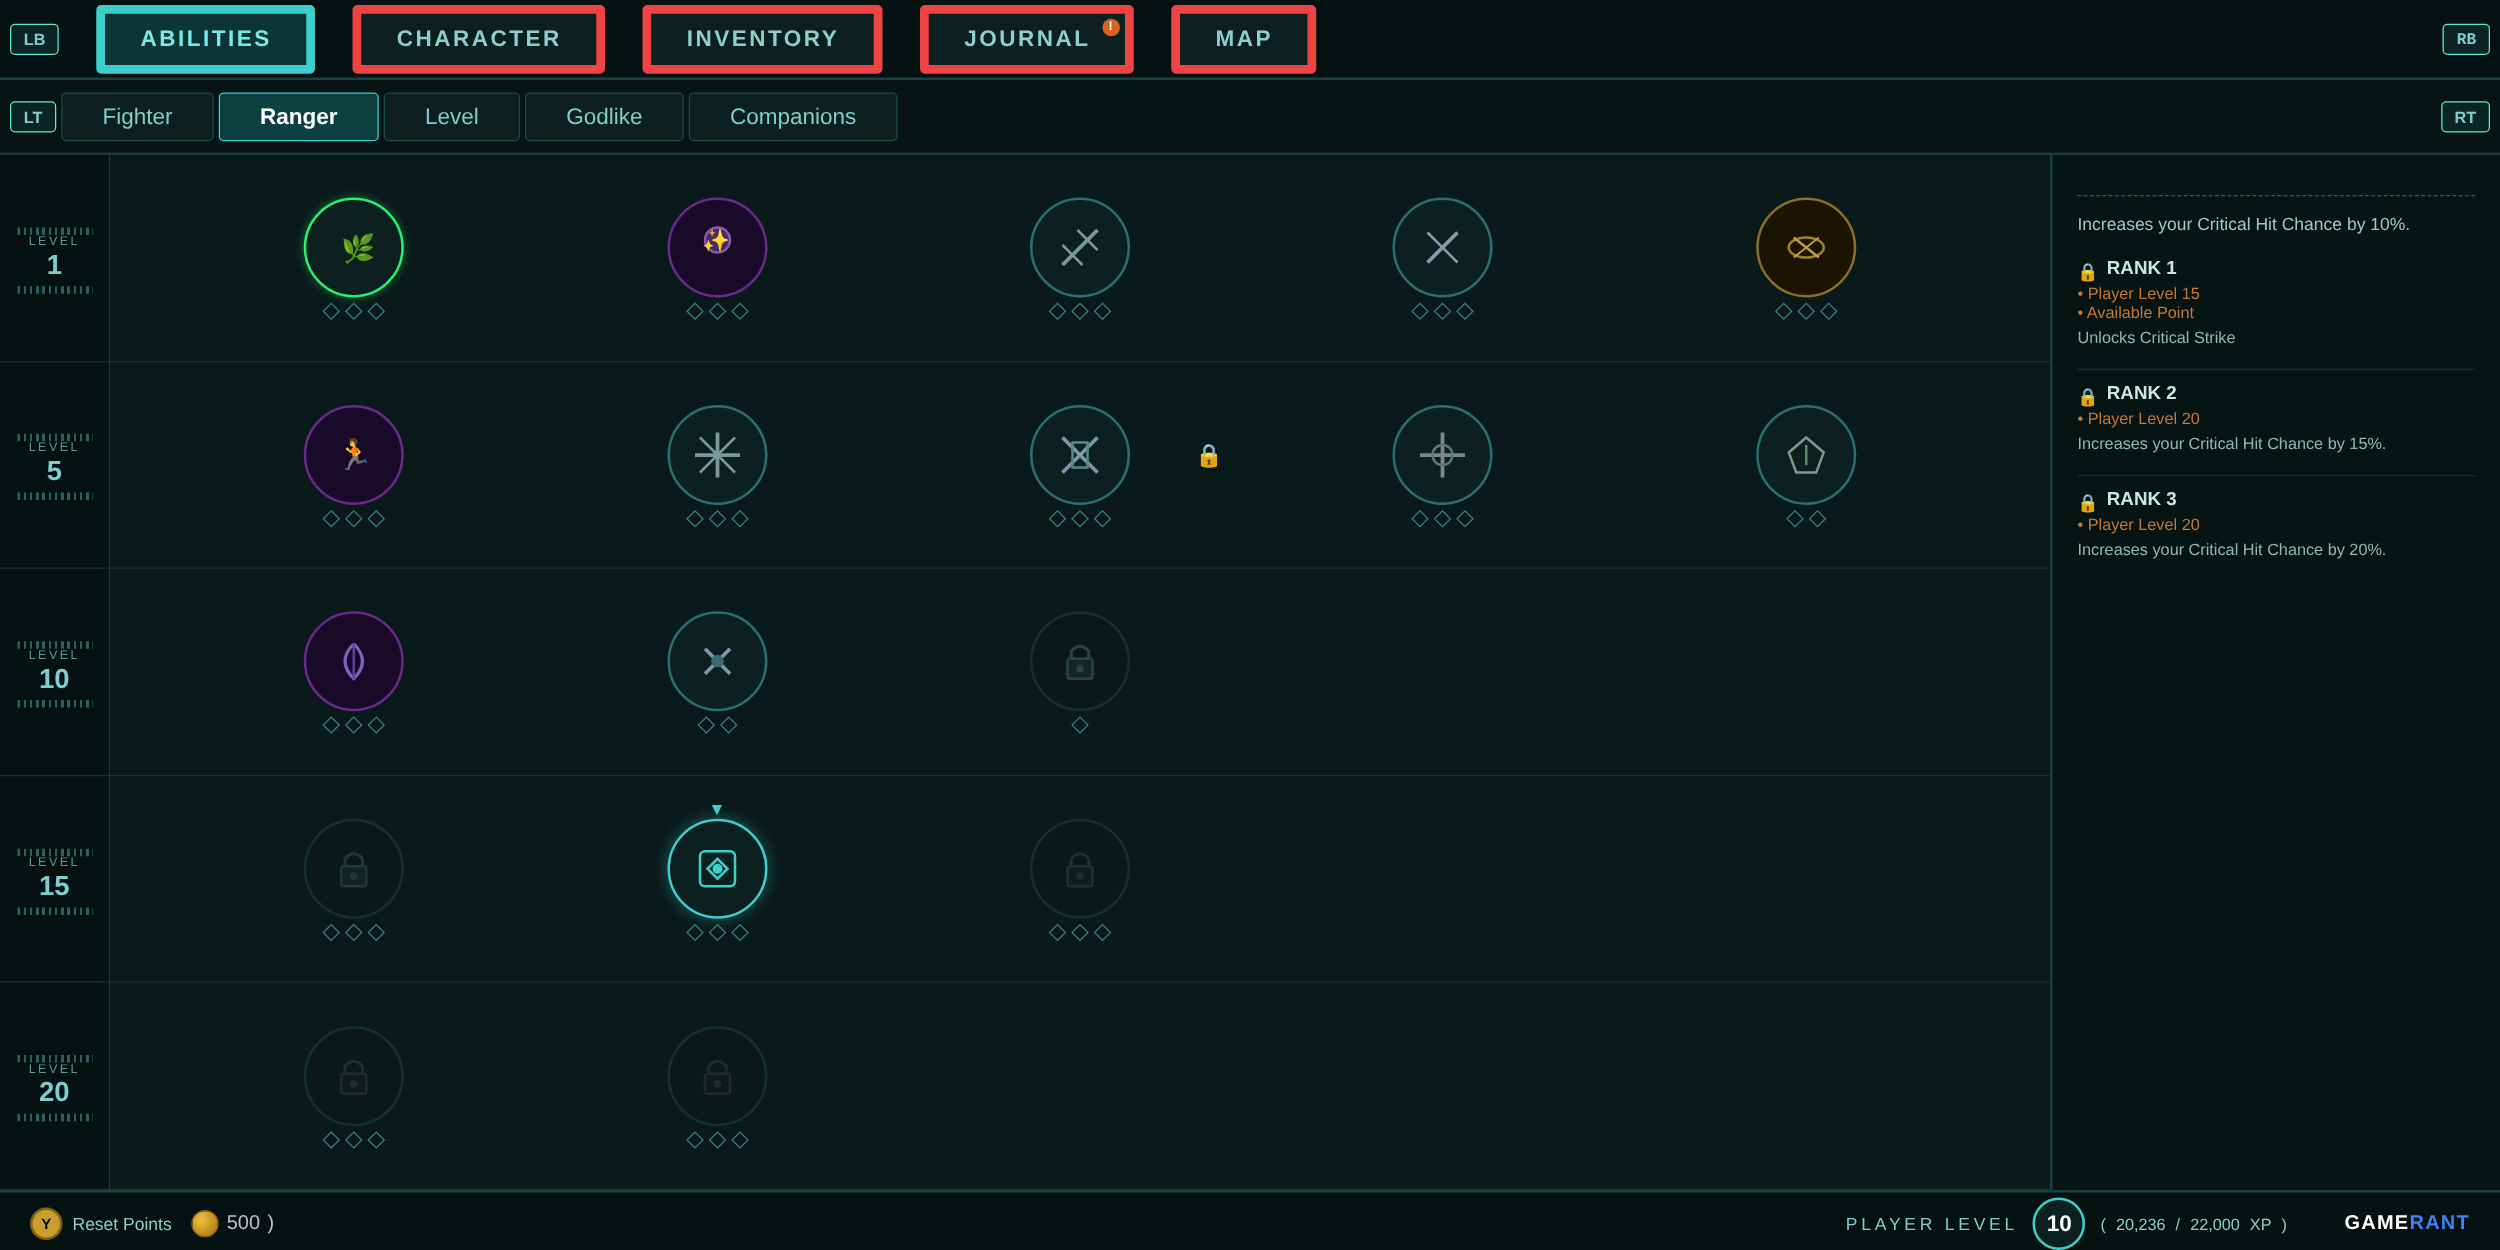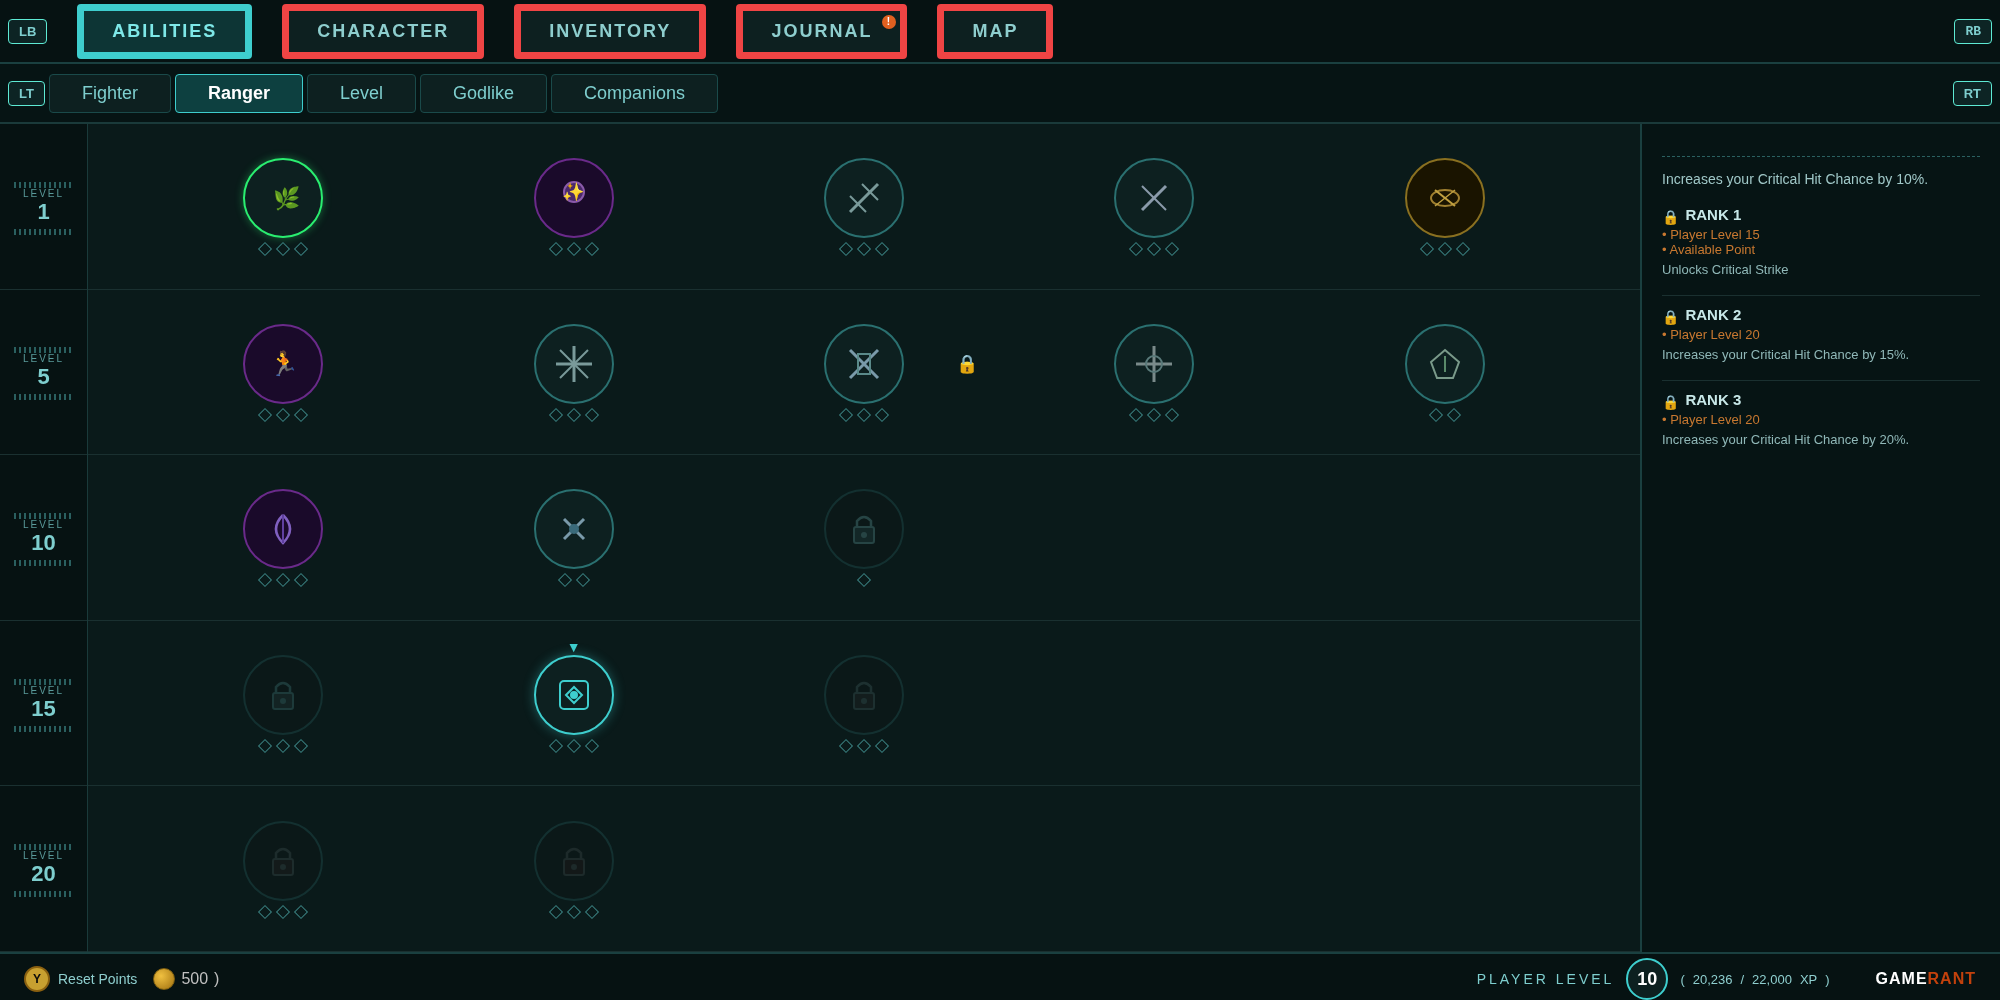--- a/index.html
+++ b/index.html
@@ -786,15 +786,15 @@
       <span>(</span>
       <span>20,236</span>
       <span> / </span>
       <span>22,000</span>
       <span>XP</span>
       <span>)</span>
     </div>
   </div>
 
   <div class="gamerant-logo" style="margin-left:30px;">
-    <span>GAME</span><span style="color:#c2410c;">RANT</span>
+    <span>GAME</span><span style="color:#3b82f6;">RANT</span>
   </div>
 </div>
 
 </body></html>

